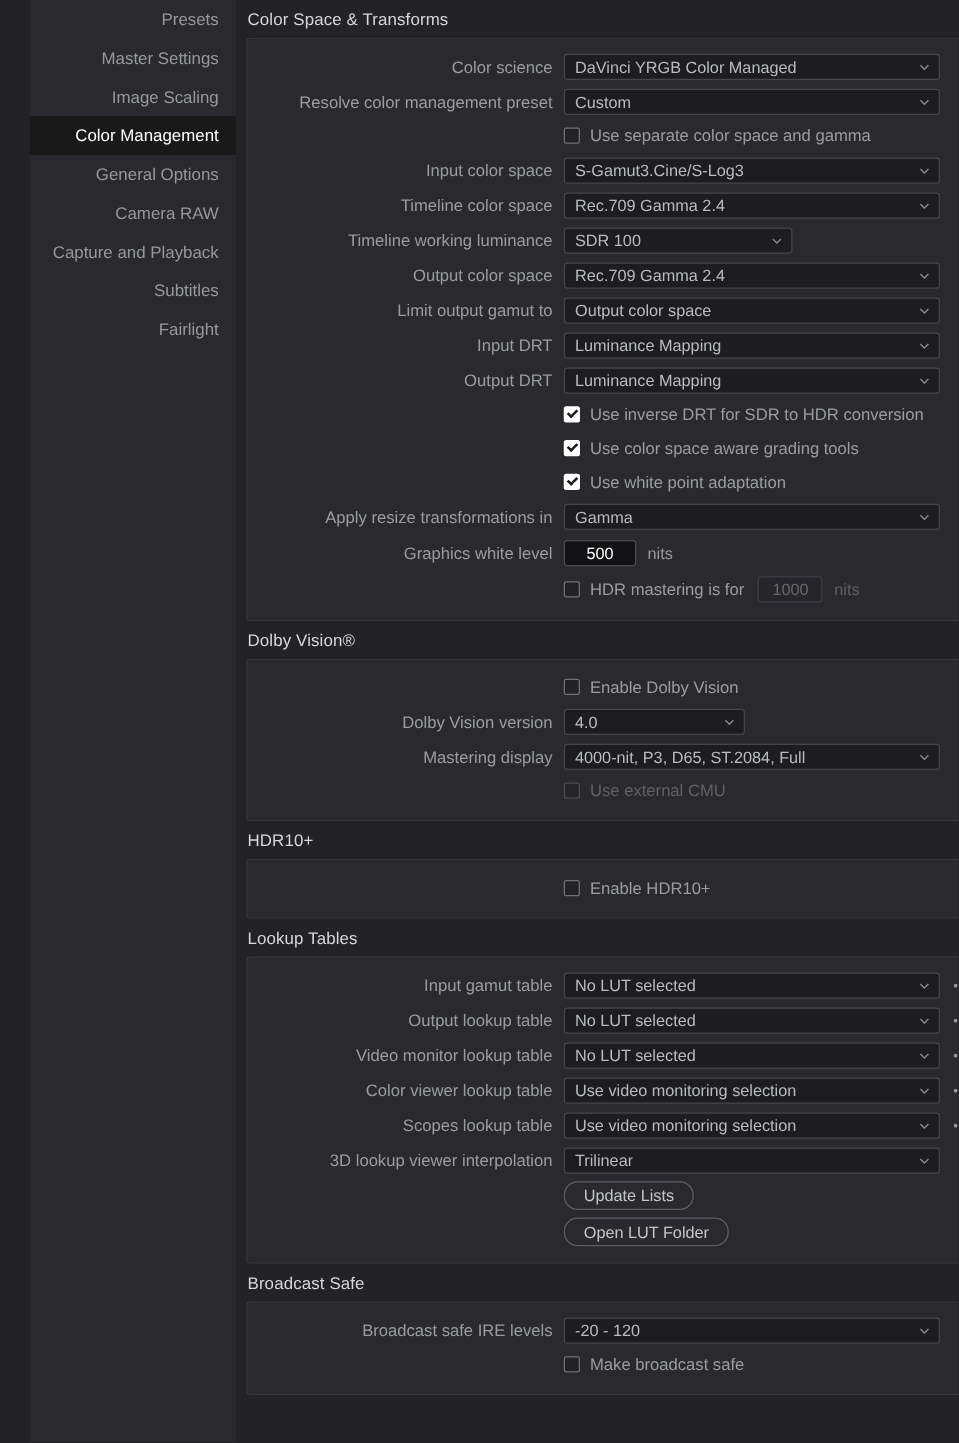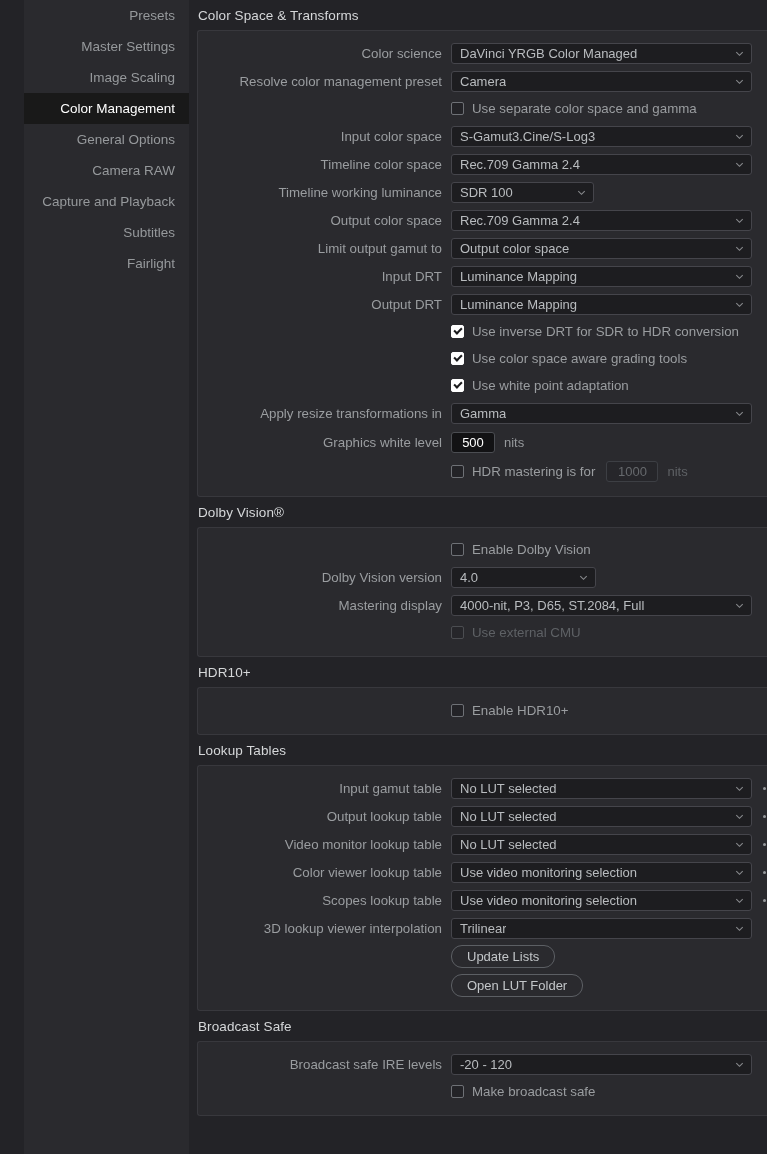--- a/index.html
+++ b/index.html
@@ -95,21 +95,21 @@
     align-items: center;
     justify-content: space-between;
     padding: 0 6px 0 8px;
     box-sizing: border-box;
     color: #b9bcbf;
     font-size: 13px;
     white-space: nowrap;
     overflow: hidden;
   }
   .dd.w-full { width: 301px; }
-  .dd.w-mid  { width: 143px; }
+  .dd.w-mid  { width: 183px; }
   .dd.w-sm   { width: 145px; }
   .dd .cap { overflow: hidden; text-overflow: ellipsis; }
   .chev { width: 11px; height: 11px; flex: 0 0 11px; margin-left: 6px; opacity: .72; }
   .chev svg { display: block; }
 
   
   .cbrow { display: flex; align-items: center; height: 27px; text-align: right; }
   .cbrow .spacer { width: 253px; flex: 0 0 253px; }
   .cb {
     width: 13px; height: 13px;
@@ -131,21 +131,21 @@
     border-left: 2px solid #1a1a1c;
     border-bottom: 2px solid #1a1a1c;
     transform: rotate(-45deg) translate(1px,-1px);
   }
   .cb.dis { border-color: #4b4d51; background: #26262a; }
   .cbtext { color: #9a9da0; font-size: 13.3px; white-space: nowrap; }
   .cbtext.dis { color: #5e6165; }
 
   
   .numfield {
-    width: 44px; height: 21px;
+    width: 58px; height: 21px;
     background: #121214;
     border: 1px solid #4b4d52;
     border-radius: 3px;
     color: #ffffff;
     font-size: 13px;
     display: flex; align-items: center; justify-content: center;
     box-sizing: border-box;
   }
   .numfield.dis {
     background: #26262a;
@@ -221,21 +221,21 @@
                 </svg>
               </span>
           </div>
         </div>
       </div>
 
       <div class="row">
         <div class="lbl">Resolve color management preset</div>
         <div class="ctl">
           <div class="dd w-full">
-            <span class="cap">Camera</span>
+            <span class="cap">Custom</span>
             <span class="chev">
                 <svg viewBox="0 0 12 12">
                   <path d="M2.5 4.5 L6 8 L9.5 4.5" fill="none" stroke="#b0b3b6" stroke-width="1.2"></path>
                 </svg>
               </span>
           </div>
         </div>
       </div>
 
       <div class="cbrow">

